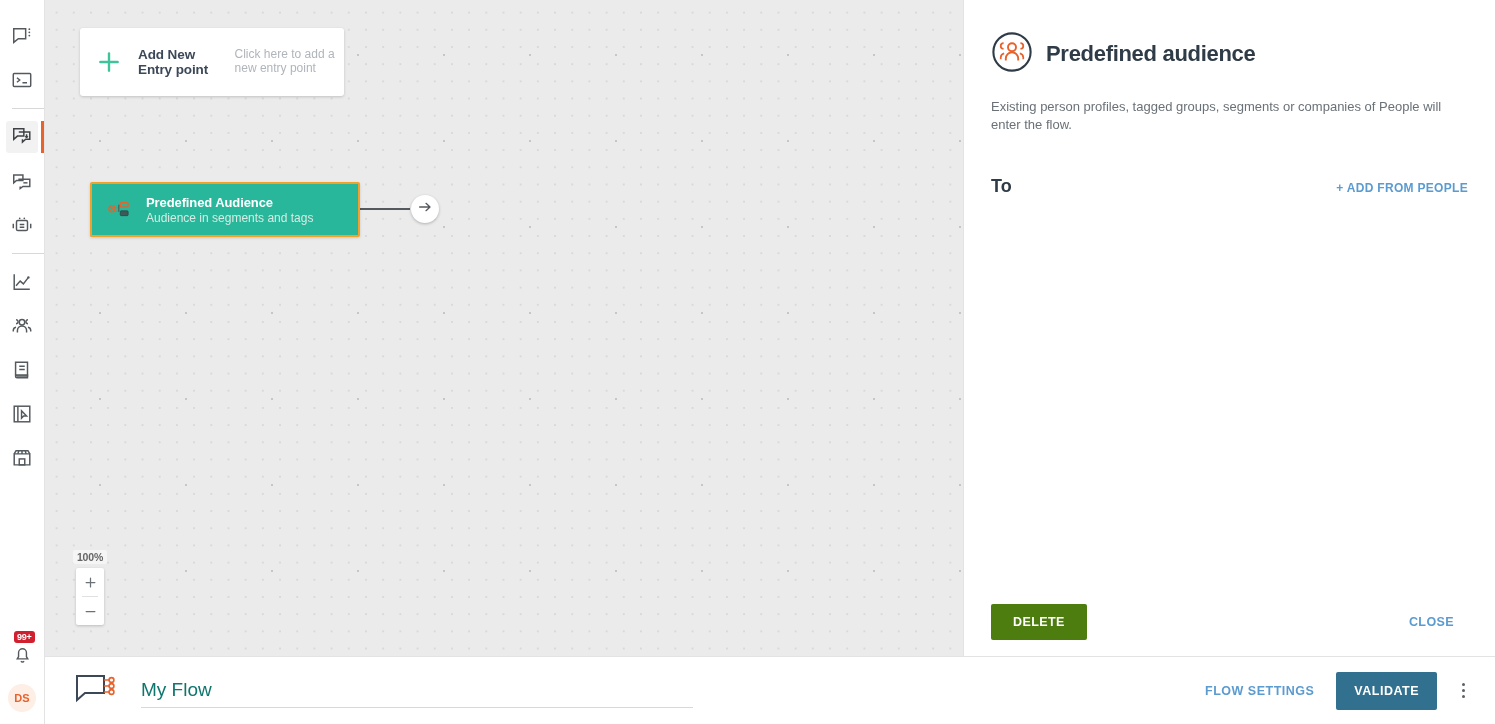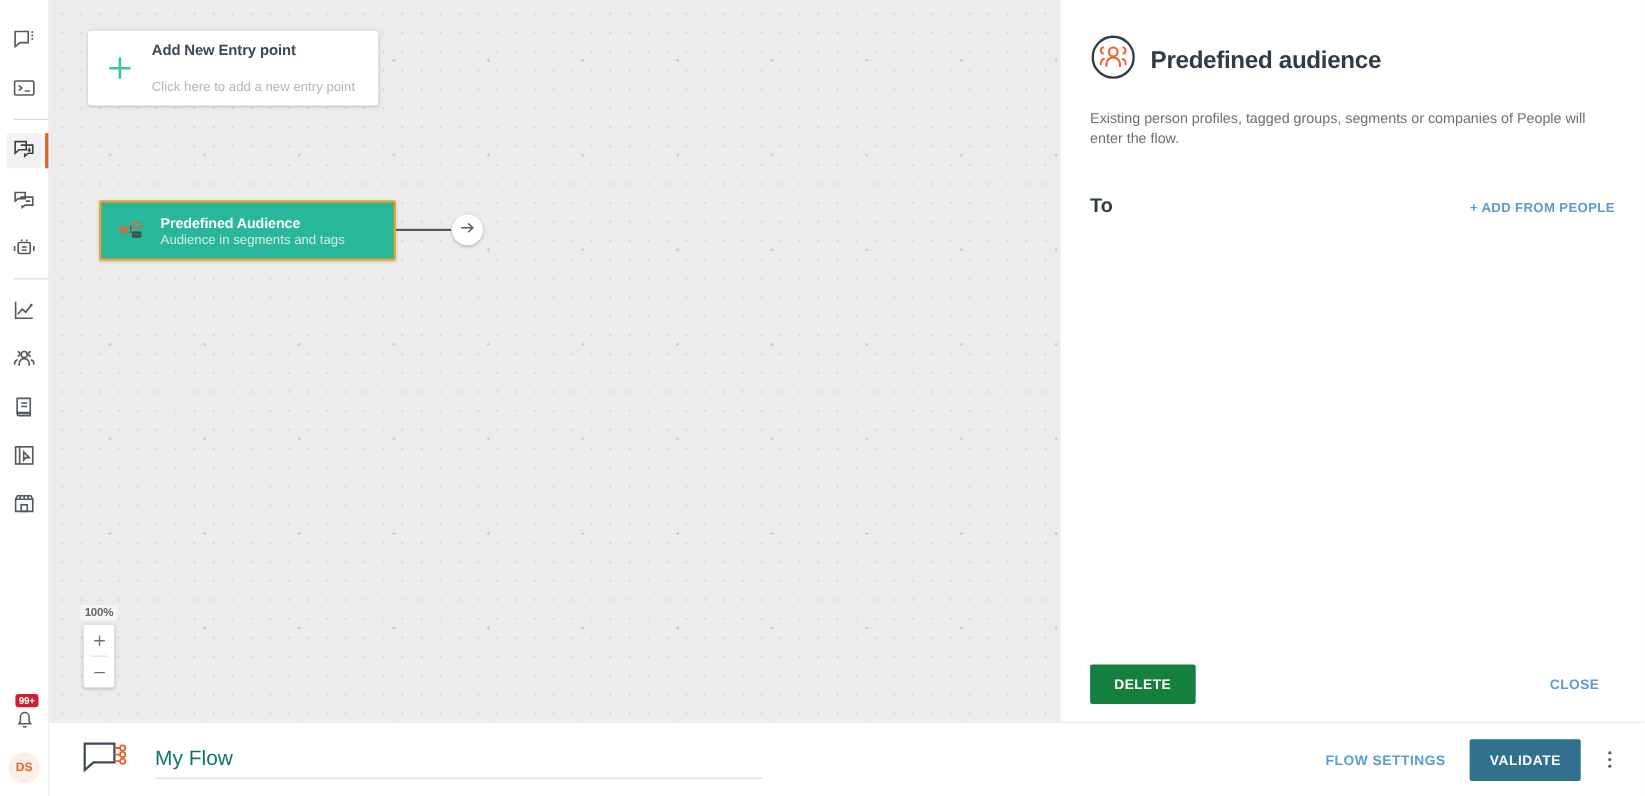--- a/index.html
+++ b/index.html
@@ -74,21 +74,21 @@
     background: #fff; border-radius: 3px;
     box-shadow: 0 1px 3px rgba(0,0,0,.18);
     display: flex; align-items: center;
     cursor: pointer;
   }
   .plus-icon {
     width: 58px; flex: 0 0 58px;
     display: flex; align-items: center; justify-content: center;
     color: #3fc39b;
   }
-  .entry-texts { display: flex; flex-direction: column; gap: 19px; }
+  .entry-texts { display: flex; flex-direction: row; gap: 19px; }
   .entry-title { font-size: 13.5px; font-weight: bold; color: #3c4858; letter-spacing: -0.1px; }
   .entry-sub { font-size: 12px; color: #b0b5bb; }
 
   .node {
     position: absolute; left: 45px; top: 182px;
     width: 270px; height: 55px;
     background: #28b79a;
     border: 2px solid #f0a22a;
     border-radius: 2px;
     display: flex; align-items: center;
@@ -157,21 +157,21 @@
   }
   .recip-placeholder { font-size: 13.5px; color: #b5b5b5; }
   .caret-down { width: 0; height: 0; border-left: 5px solid transparent; border-right: 5px solid transparent; border-top: 6px solid #6b7177; cursor: pointer; }
 
   .panel-spacer { flex: 1 1 auto; }
   .panel-foot {
     display: flex; align-items: center; justify-content: space-between;
     padding-bottom: 16px;
   }
   .btn-delete {
-    background: #15803d; color: #fff;
+    background: #4d7c0f; color: #fff;
     font-size: 12.5px; font-weight: bold; letter-spacing: 0.4px;
     border: none; border-radius: 2px;
     padding: 11px 22px; cursor: pointer;
   }
   .btn-close {
     background: none; border: none;
     color: #5b9bd0; font-size: 12.5px; font-weight: bold; letter-spacing: 0.4px;
     padding: 11px 14px; cursor: pointer;
   }
 

